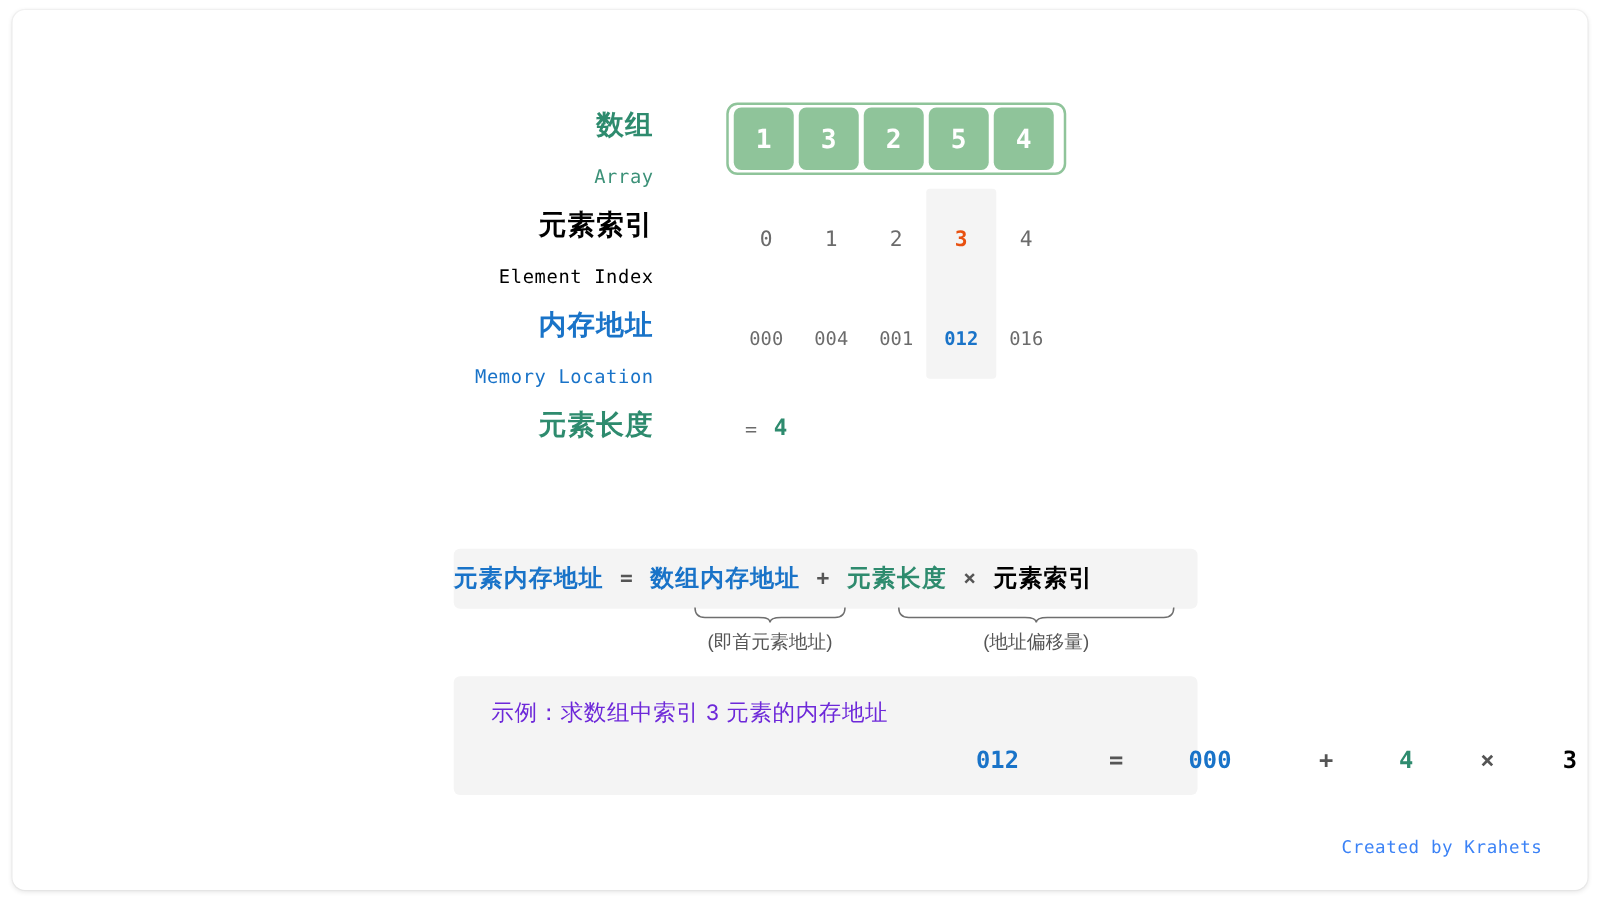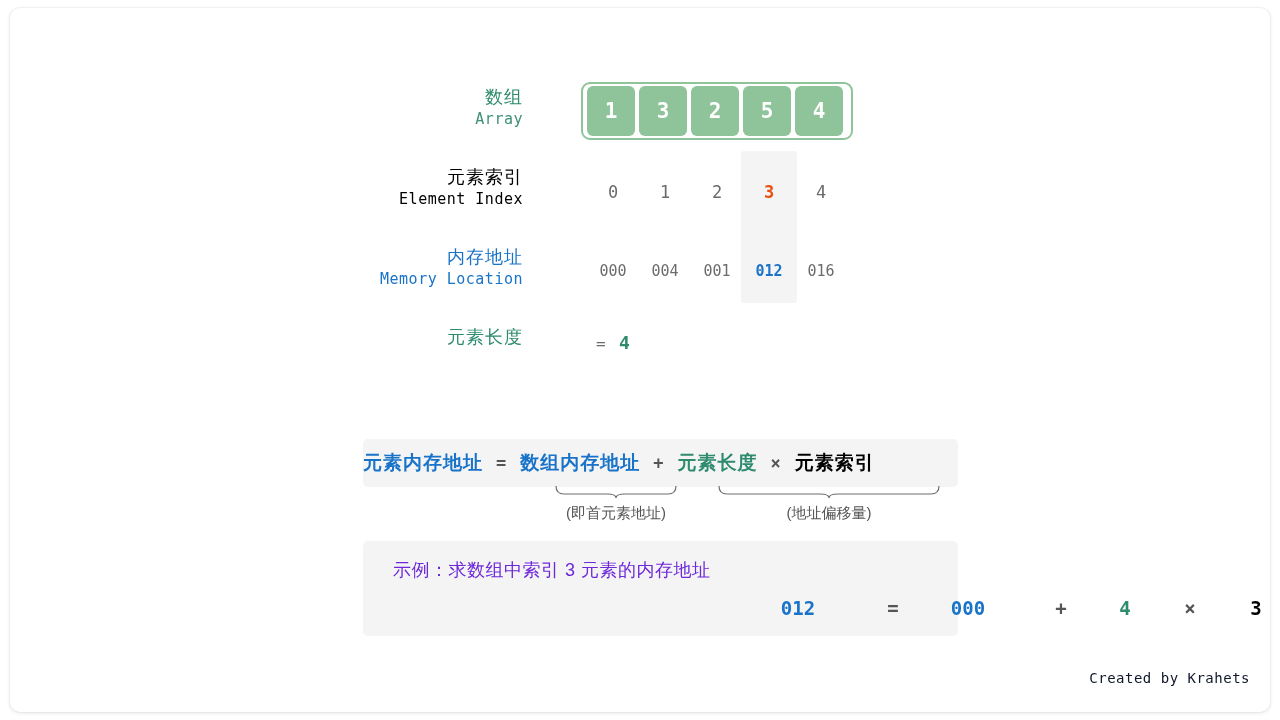--- a/index.html
+++ b/index.html
@@ -30,29 +30,29 @@
     box-shadow: 0 1px 4px rgba(0,0,0,0.10), 0 0 0 1px rgba(0,0,0,0.03);
   }
 
   
   .label-block {
     position: absolute;
     text-align: right;
     line-height: 1.28;
   }
   .label-cn {
-    font-weight: normal;
-    font-size: 18px;
+    font-weight: bold;
+    font-size: 22px;
     letter-spacing: 1px;
   }
   .label-en {
     font-family: "DejaVu Sans Mono", monospace;
     font-size: 15px;
     letter-spacing: 0.5px;
-    margin-top: 1px;
+    margin-top: 18px;
   }
   .green { color: #2e8b6e; }
   .greenish { color: #3c9178; }
   .orange { color: #000000; }
   .blue { color: #1973c8; }
 
   
   .array-outer {
     position: absolute;
     left: 571px;
@@ -202,25 +202,25 @@
     font-size: 19px;
     font-weight: bold;
   }
   .example-row span {
     position: absolute;
     text-align: center;
   }
 
   .credit {
     position: absolute;
-    right: 20px;
+    right: 36px;
     bottom: 26px;
     font-family: "DejaVu Sans Mono", monospace;
     font-size: 14px;
-    color: #0f172a;
+    color: #3b82f6;
     letter-spacing: 0.5px;
   }
 </style>
 </head>
 <body>
 
 <div class="canvas">
   <div class="frame">
 
     <div class="highlight-col"></div>

